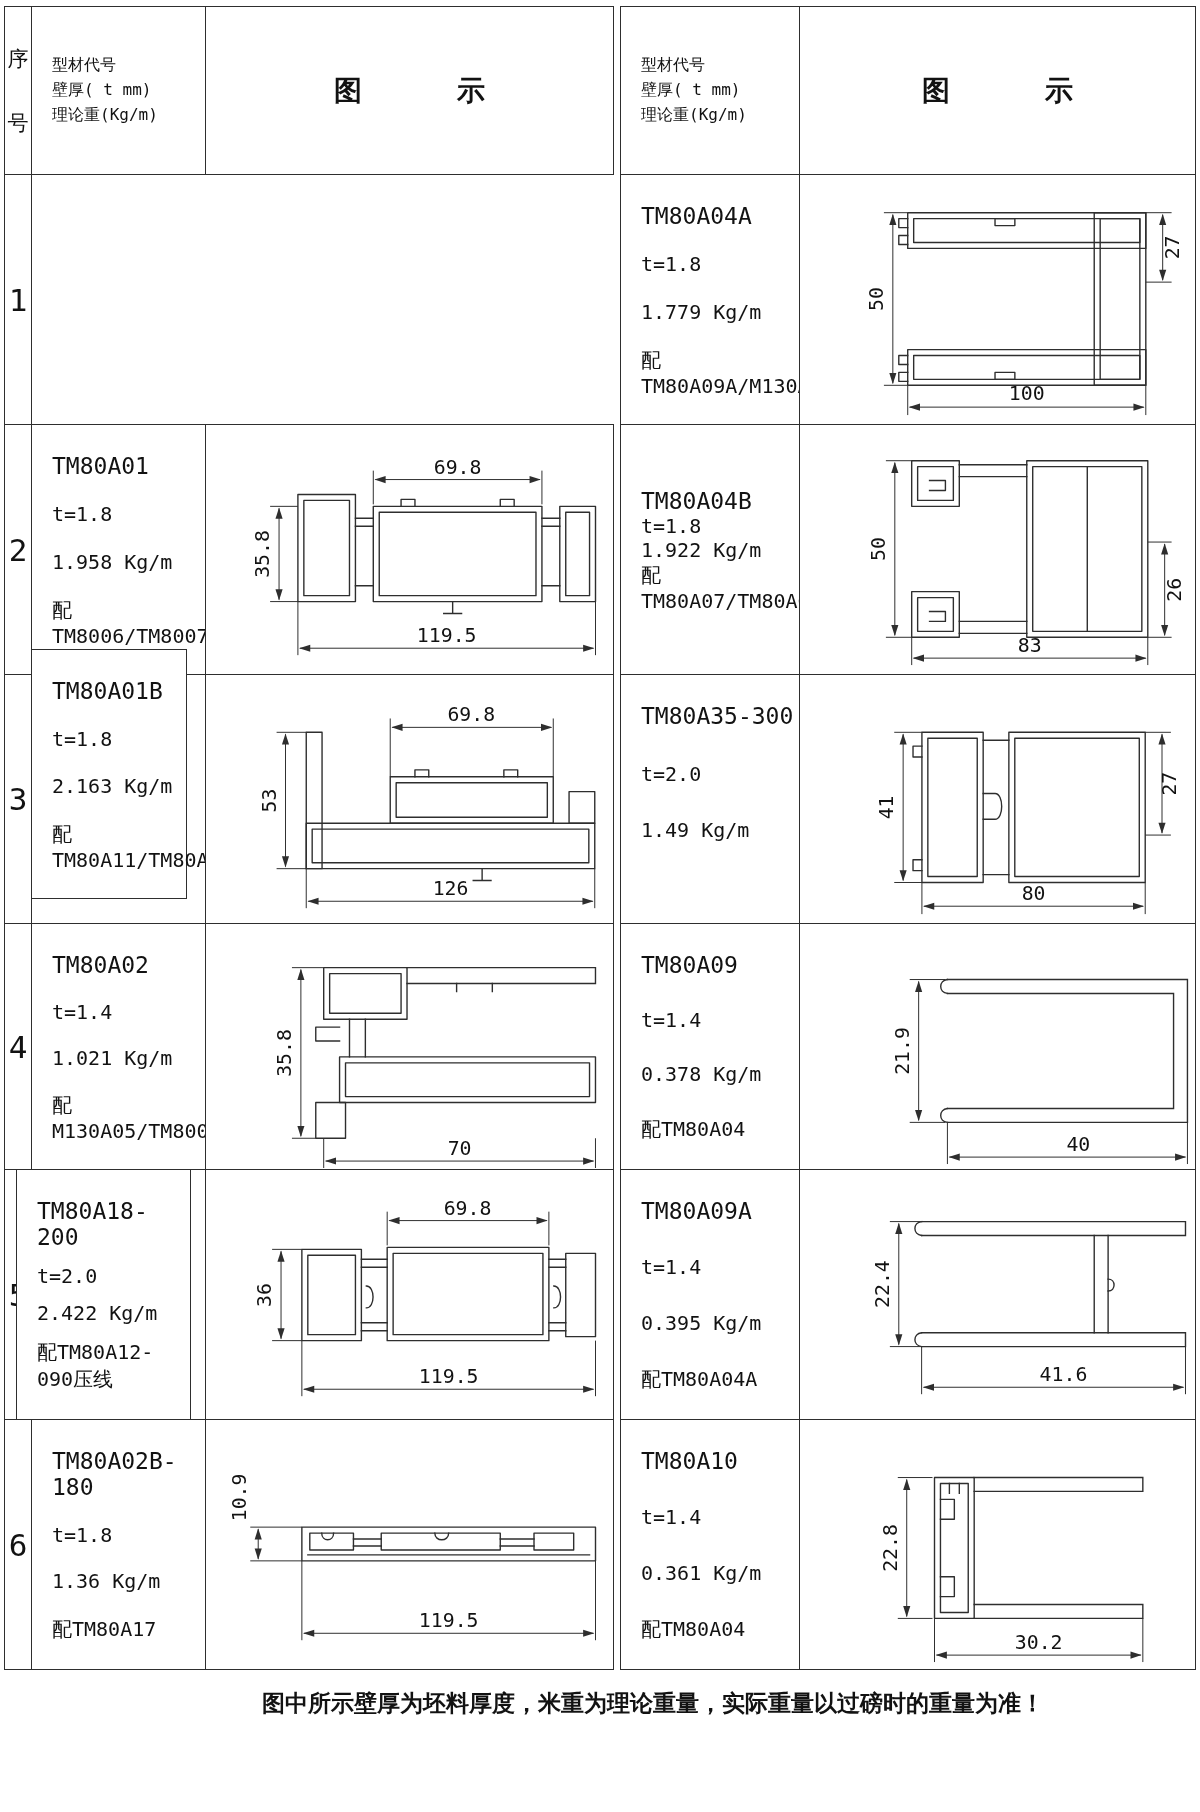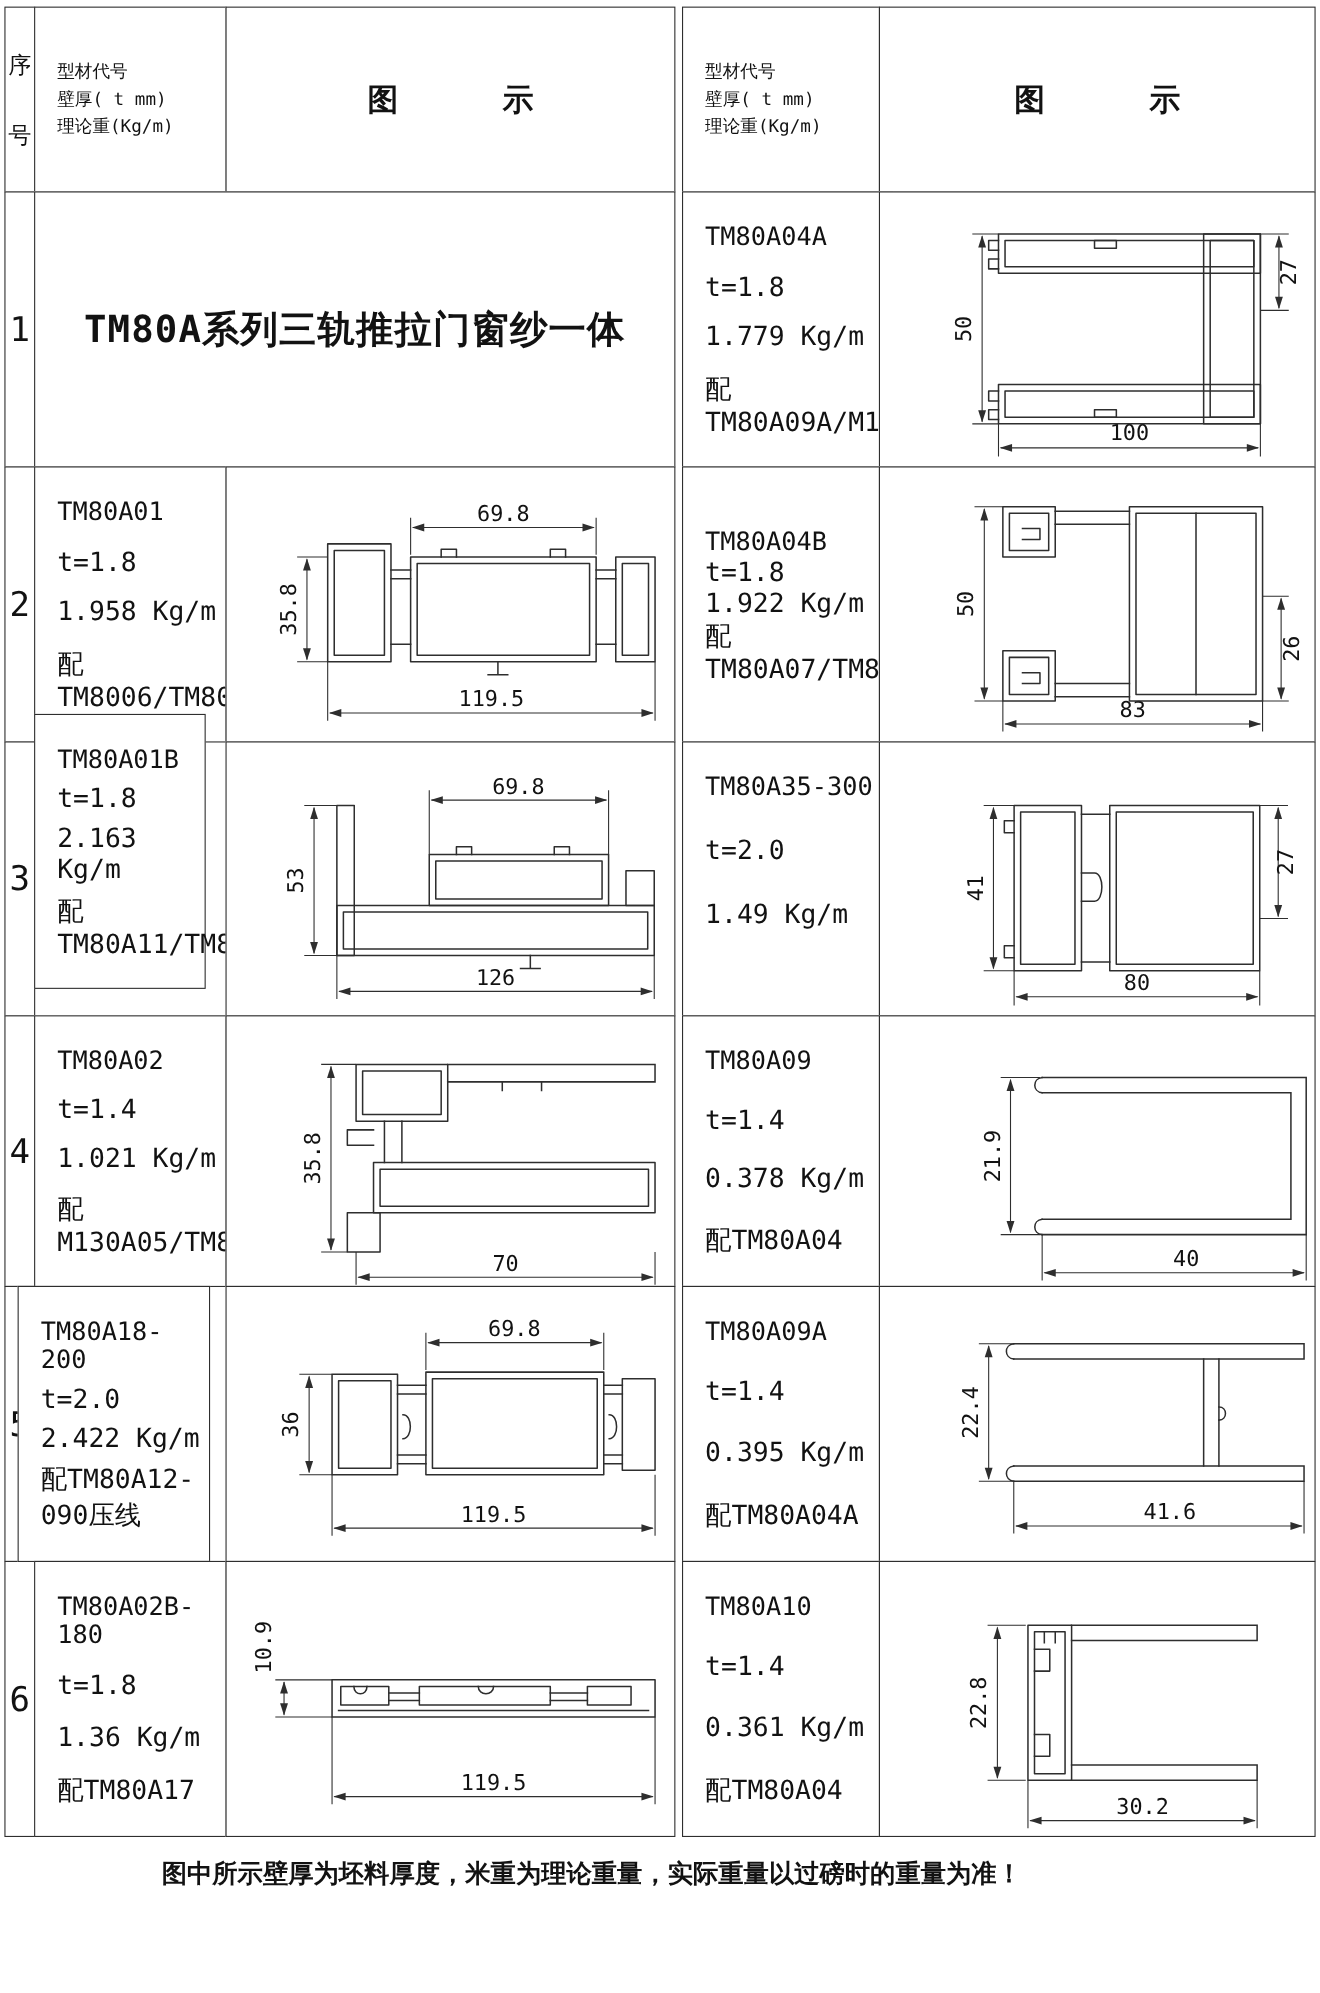--- a/index.html
+++ b/index.html
@@ -5,28 +5,28 @@
   html,body{margin:0;padding:0;background:#e8e8e8;}
   .page{position:relative;width:1200px;height:1812px;background:#ffffff;
         font-family:"DejaVu Sans Mono","Liberation Sans",sans-serif;color:#121212;overflow:hidden;}
   .cell{position:absolute;box-sizing:border-box;border:1.5px solid #2e2e2e;background:#fff;}
   .seq-head{display:flex;flex-direction:column;align-items:center;justify-content:center;gap:36px;font-size:21px;}
   .seq-cell{display:flex;align-items:center;justify-content:center;font-size:31px;}
   .spec-head{display:flex;flex-direction:column;justify-content:center;padding-left:20px;font-size:16px;line-height:1.55;}
   .diag-head{display:flex;align-items:center;justify-content:center;gap:95px;font-size:28px;font-weight:bold;}
   .code-cell{display:flex;flex-direction:column;justify-content:space-between;padding:28px 4px 26px 20px;}
   .code-cell .code{font-size:23px;}
-  .code-cell .spec{font-size:24px;min-height:22px;}
+  .code-cell .spec{font-size:20px;min-height:22px;}
   .title-cell{display:flex;align-items:center;justify-content:center;font-size:34px;font-weight:bold;letter-spacing:1px;}
   .diag-cell{padding:0;}
   .diag-cell svg{display:block;width:100%;height:100%;}
   .p{stroke:#2e2e2e;fill:none;stroke-width:1.4;stroke-linejoin:round;stroke-linecap:square;}
   .e,.d{stroke:#2e2e2e;fill:none;stroke-width:1;}
   .t{font-family:"DejaVu Sans Mono","Liberation Sans",sans-serif;font-size:20px;fill:#121212;text-anchor:middle;}
-  .footer-note{position:absolute;top:1688px;left:16px;width:1044px;text-align:center;font-size:23px;font-weight:bold;}
+  .footer-note{position:absolute;top:1688px;left:0;width:1044px;text-align:right;font-size:23px;font-weight:bold;}
 </style>
 </head>
 <body>
 
 <svg width="0" height="0" style="position:absolute" aria-hidden="true">
   <defs>
     <marker id="arr" viewBox="0 0 10 8" refX="9.3" refY="4" markerWidth="12" markerHeight="9" orient="auto-start-reverse">
       <path d="M0,0.8 L10,4 L0,7.2 z" fill="#2e2e2e"></path>
     </marker>
   </defs>
@@ -57,23 +57,20 @@
     <span>示</span>
   </div>
 
   <div class="cell seq-cell" style="left:4px;top:174px;width:28px;height:251px;">1</div>
   <div class="cell seq-cell" style="left:4px;top:424px;width:28px;height:251px;">2</div>
   <div class="cell seq-cell" style="left:4px;top:674px;width:28px;height:250px;">3</div>
   <div class="cell seq-cell" style="left:4px;top:923px;width:28px;height:247px;">4</div>
   <div class="cell seq-cell" style="left:4px;top:1169px;width:28px;height:251px;">5</div>
   <div class="cell seq-cell" style="left:4px;top:1419px;width:28px;height:251px;">6</div>
 
-  <div class="cell title-cell" style="left:31px;top:174px;width:583px;height:251px;">
-    <span>TM80A系列三轨推拉门窗纱一体</span>
-  </div>
 
   <div class="cell code-cell" style="left:620px;top:174px;width:192px;height:251px;">
     <div class="code">TM80A04A</div>
     <div class="spec">t=1.8</div>
     <div class="spec">1.779 Kg/m</div>
     <div class="spec">配TM80A09A/M130A07</div>
   </div>
   <div class="cell diag-cell" style="left:799px;top:174px;width:397px;height:251px;">
     <svg viewBox="0 0 397 251">
       <path class="e" d="M108,38 H84 M108,212 H84 M348,38 h26 M348,108 h26 M108,212 v30 M348,212 v30"></path>

